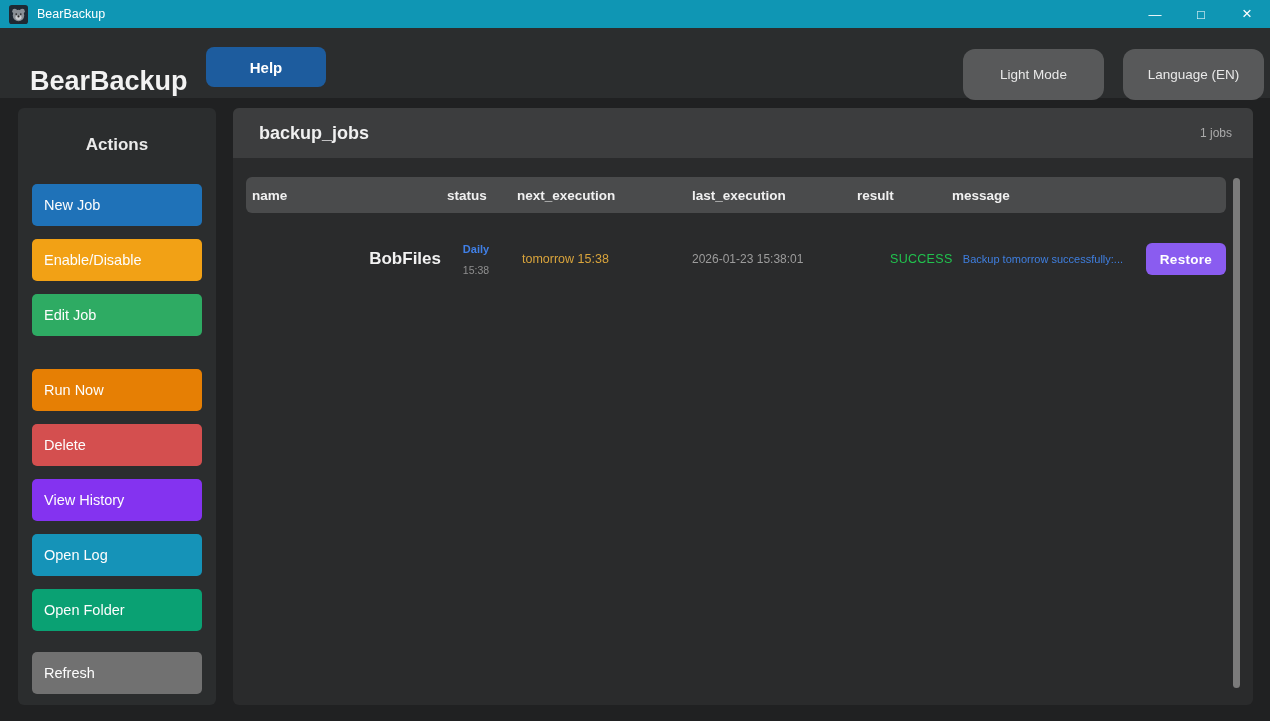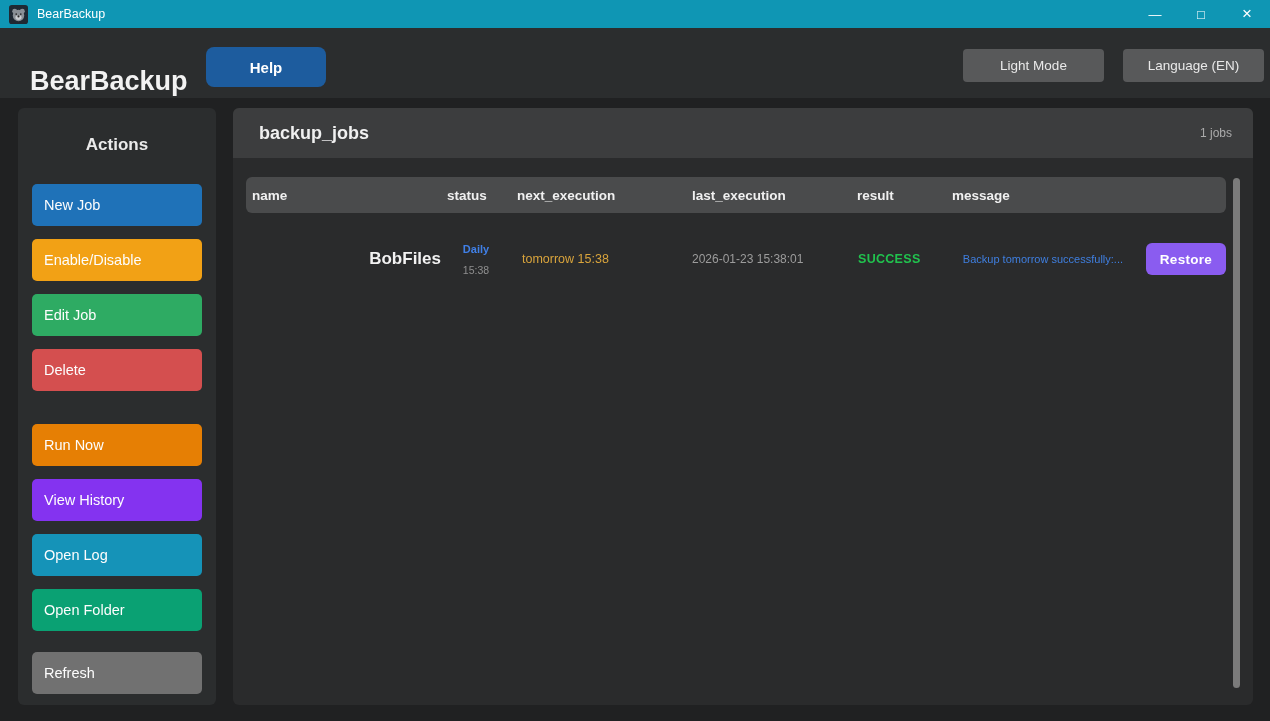--- a/index.html
+++ b/index.html
@@ -36,21 +36,21 @@
   }
   .help-btn {
     position: absolute; left: 206px; top: 19px; width: 120px; height: 40px;
     border: none; border-radius: 8px; color: #ffffff;
     font-family: inherit; font-size: 15px; font-weight: bold; cursor: pointer; text-align: center;
   }
   .header-right {
     position: absolute; right: 6px; top: 21px; display: flex; gap: 19px;
   }
   .hdr-gray-btn {
-    width: 141px; height: 33px; border: none; border-radius: 4px;
+    width: 141px; height: 51px; border: none; border-radius: 12px;
     background: #58595a; color: #e9e9e9;
     font-family: inherit; font-size: 13.5px; cursor: pointer;
   }
 
   
   .content { position: absolute; left: 0; top: 98px; width: 1270px; height: 623px; }
 
   
   .sidebar {
     position: absolute; left: 18px; top: 10px; width: 198px; height: 597px;
@@ -93,21 +93,21 @@
   }
   .th { padding-left: 6px; }
 
   .table-row { margin: 15px 27px 0 13px; height: 62px; }
   .cell-name { text-align: right; font-size: 17px; font-weight: bold; color: #f2f2f2; }
   .cell-status { text-align: center; }
   .status-sched { font-size: 11px; font-weight: bold; }
   .status-time { font-size: 10.5px; color: #8f8f8f; margin-top: 9px; }
   .cell-next { font-size: 12.5px; padding-left: 11px; }
   .cell-last { font-size: 12px; color: #9c9c9c; padding-left: 6px; }
-  .cell-result { font-size: 12.5px; font-weight: bold; letter-spacing: 0.3px; padding-left: 7px; }
+  .cell-result { font-size: 12.5px; font-weight: normal; letter-spacing: 0.3px; padding-left: 7px; margin-left: 32px; }
   .cell-message { font-size: 11px; text-align: right; white-space: nowrap; overflow: hidden; padding-right: 8px; }
   .cell-action { text-align: right; }
   .restore-btn {
     width: 80px; height: 32px; border: none; border-radius: 6px;
     color: #ffffff; font-family: inherit; font-size: 13.5px; font-weight: bold;
     letter-spacing: 0.3px; cursor: pointer;
   }
   .scrollbar-thumb {
     position: absolute; right: 13px; top: 70px; width: 7px; height: 510px;
     background: #7b7b7b; border-radius: 4px;
@@ -149,22 +149,22 @@
   </div>
 
   <div class="content">
 
     <aside class="sidebar">
       <h2 class="sidebar-title">Actions</h2>
       <div class="side-buttons">
         <button class="side-btn" style="background-color: rgb(31, 114, 184);">New Job</button>
         <button class="side-btn" style="background-color: rgb(242, 161, 21);">Enable/Disable</button>
         <button class="side-btn" style="background-color: rgb(46, 171, 99);">Edit Job</button>
+        <button class="side-btn gap-lg" style="background-color: rgb(230, 127, 4);">Run Now</button>
         <button class="side-btn" style="background-color: rgb(212, 79, 79);">Delete</button>
-        <button class="side-btn gap-lg" style="background-color: rgb(230, 127, 4);">Run Now</button>
         <button class="side-btn" style="background-color: rgb(132, 51, 240);">View History</button>
         <button class="side-btn" style="background-color: rgb(21, 147, 184);">Open Log</button>
         <button class="side-btn" style="background-color: rgb(10, 161, 115);">Open Folder</button>
         <button class="side-btn gap-md" style="background-color: rgb(113, 113, 113);">Refresh</button>
       </div>
     </aside>
 
     <main class="main-panel">
       <div class="panel-header">
         <span class="panel-title">backup_jobs</span>

